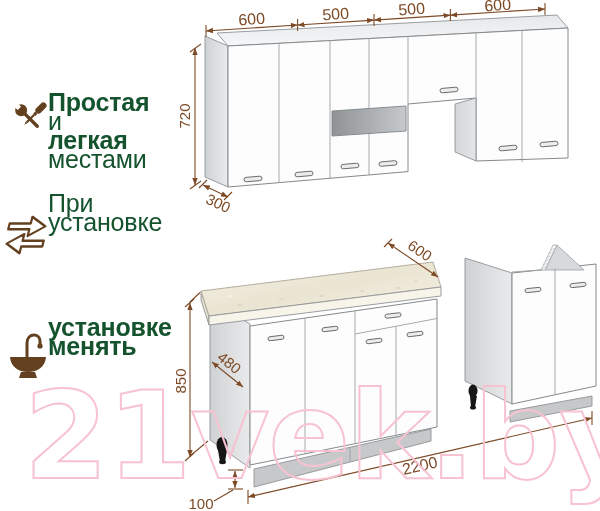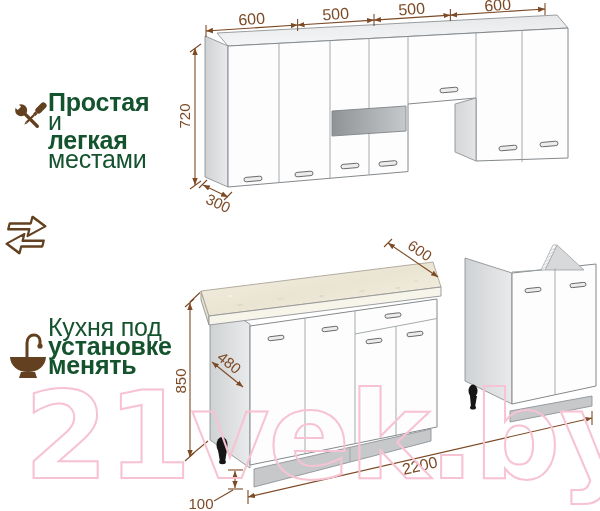--- a/index.html
+++ b/index.html
@@ -225,31 +225,31 @@
   </div>
 
   <div class="feature">
     <svg class="ficon" style="left:2px;top:210px" width="46" height="50" viewBox="0 0 48 48">
       <g transform="skewX(-14) translate(8,0)" fill="#ffffff" stroke="#63401f" stroke-width="2.4" stroke-linejoin="round">
         <path d="M3,12 L25,12 L25,5 L41,15 L25,25 L25,18 L3,18 Z"></path>
         <path d="M43,30 L21,30 L21,23 L5,33 L21,43 L21,36 L43,36 Z"></path>
       </g>
     </svg>
     <div class="ftext" style="left:48px;top:194px">
+      <div><span class="b"></span><span>При установке</span></div>
     </div>
   </div>
 
   <div class="feature">
     <svg class="ficon" style="left:8px;top:331px" width="40" height="52" viewBox="0 0 40 52">
       <path d="M19,26 L19,12 C19,6.5 22.5,4 26,4 C29.5,4 32,6.5 32,10 L32,13" fill="none" stroke="#63401f" stroke-width="3" stroke-linecap="round"></path>
       <circle cx="32" cy="15" r="2.6" fill="#63401f"></circle>
       <path d="M2,26 L38,26 C37.5,35 30,41 20,41 C10,41 2.5,35 2,26 Z" fill="#63401f"></path>
       <path d="M13,41 L27,41 L29,47 L11,47 Z" fill="#63401f"></path>
     </svg>
     <div class="ftext" style="left:48px;top:318px">
-      <div><span class="b"></span><span>Кухня под</span></div>
       <div><span class="b">установке</span><span></span></div>
       <div><span class="b">менять</span><span></span></div>
     </div>
   </div>
 
   <div class="watermark">21vek.by</div>
 </div>
 
 </body></html>

